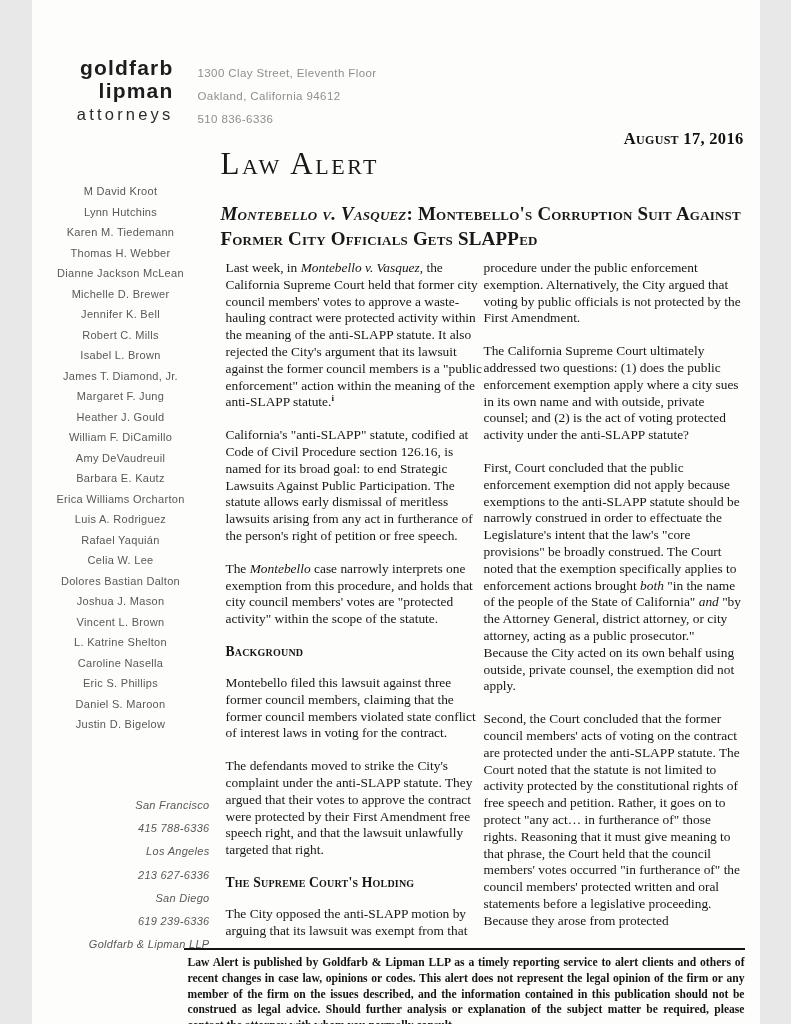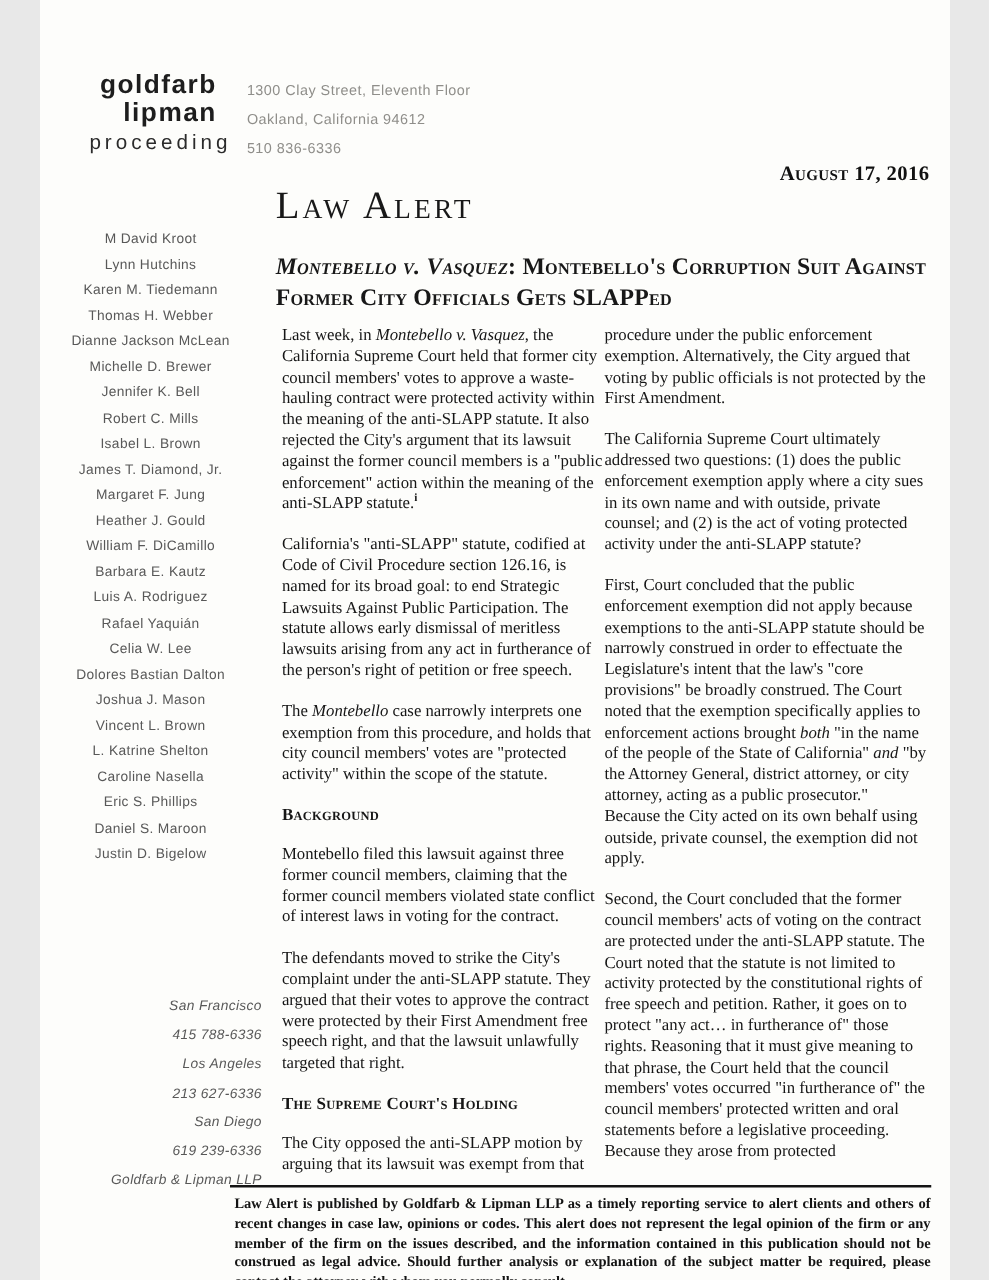--- a/index.html
+++ b/index.html
@@ -100,21 +100,21 @@
   }
 </style>
 </head>
 <body>
 
 <div class="page">
 
   <div class="logo">
     <div class="w1">goldfarb</div>
     <div class="w2">lipman</div>
-    <div class="w3">proceeding</div>
+    <div class="w3">attorneys</div>
   </div>
 
   <div class="address">
       <div>1300 Clay Street, Eleventh Floor</div>
       <div>Oakland, California  94612</div>
       <div>510 836-6336</div>
     </div>
 
   <div class="date">August 17, 2016</div>
 
@@ -131,21 +131,23 @@
       <div class="attorney">Thomas H. Webber</div>
       <div class="attorney">Dianne Jackson McLean</div>
       <div class="attorney">Michelle D. Brewer</div>
       <div class="attorney">Jennifer K. Bell</div>
       <div class="attorney">Robert C. Mills</div>
       <div class="attorney">Isabel L. Brown</div>
       <div class="attorney">James T. Diamond, Jr.</div>
       <div class="attorney">Margaret F. Jung</div>
       <div class="attorney">Heather J. Gould</div>
       <div class="attorney">William F. DiCamillo</div>
+      <div class="attorney">Amy DeVaudreuil</div>
       <div class="attorney">Barbara E. Kautz</div>
+      <div class="attorney">Erica Williams Orcharton</div>
       <div class="attorney">Luis A. Rodriguez</div>
       <div class="attorney">Rafael Yaquián</div>
       <div class="attorney">Celia W. Lee</div>
       <div class="attorney">Dolores Bastian Dalton</div>
       <div class="attorney">Joshua J. Mason</div>
       <div class="attorney">Vincent L. Brown</div>
       <div class="attorney">L. Katrine Shelton</div>
       <div class="attorney">Caroline Nasella</div>
       <div class="attorney">Eric S. Phillips</div>
       <div class="attorney">Daniel S. Maroon</div>

